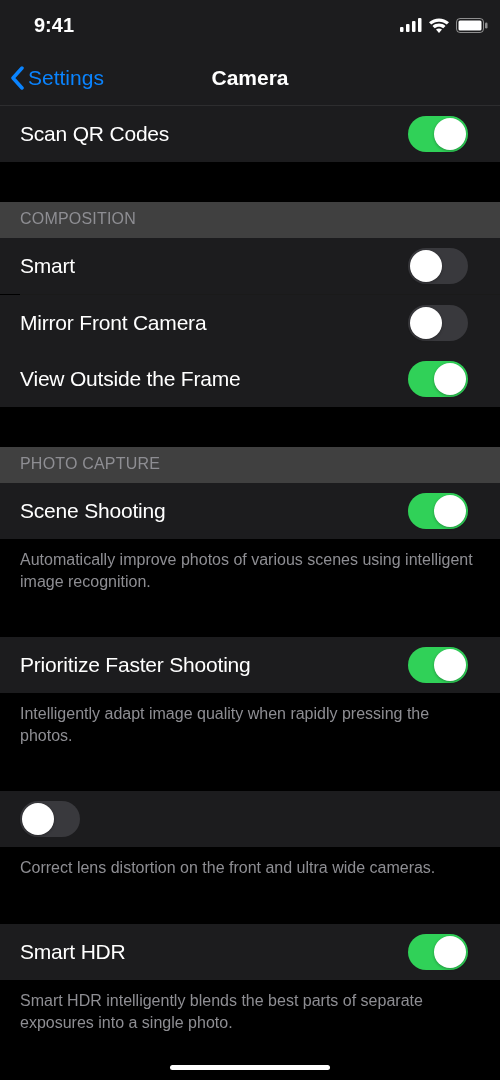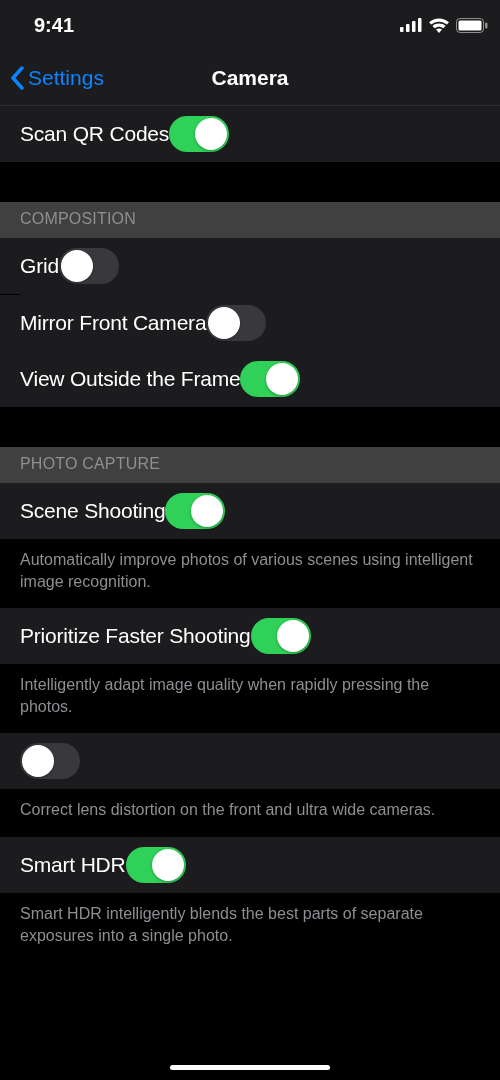--- a/index.html
+++ b/index.html
@@ -60,41 +60,41 @@
       font-size: 21px;
       font-weight: 600;
     }
     .content {
       overflow-y: auto;
     }
     .row {
       background: #1c1c1e;
       display: flex;
       align-items: center;
-      justify-content: flex-start;
+      justify-content: space-between;
       min-height: 56px;
       padding: 0 32px 0 20px;
     }
     .row-label {
       font-size: 21px;
       font-weight: 400;
       letter-spacing: -0.2px;
     }
     .sep {
       height: 0.5px;
       background: rgba(255,255,255,0.1);
       margin-left: 20px;
     }
     .gap-small {
       height: 40px;
       background: #000;
     }
     .gap-caption {
       background: #000;
-      padding-bottom: 16px;
+      padding-bottom: 45px;
     }
     .section-header {
       color: #8e8e93;
       font-size: 16px;
       letter-spacing: 0.2px;
       padding: 8px 20px 10px 20px;
       background: #404040;
     }
     .caption {
       color: #8e8e93;
@@ -194,21 +194,21 @@
     <span class="row-label">Scan QR Codes</span>
     <div class="toggle on">
         <div class="knob"></div>
       </div>
   </div>
 
   <div class="gap-small"></div>
   <div class="section-header">COMPOSITION</div>
 
   <div class="row">
-    <span class="row-label">Grid</span>
+    <span class="row-label">Smart</span>
     <div class="toggle off">
         <div class="knob"></div>
       </div>
   </div>
   <div class="sep"></div>
   <div class="row">
     <span class="row-label">Mirror Front Camera</span>
     <div class="toggle off">
         <div class="knob"></div>
       </div>

